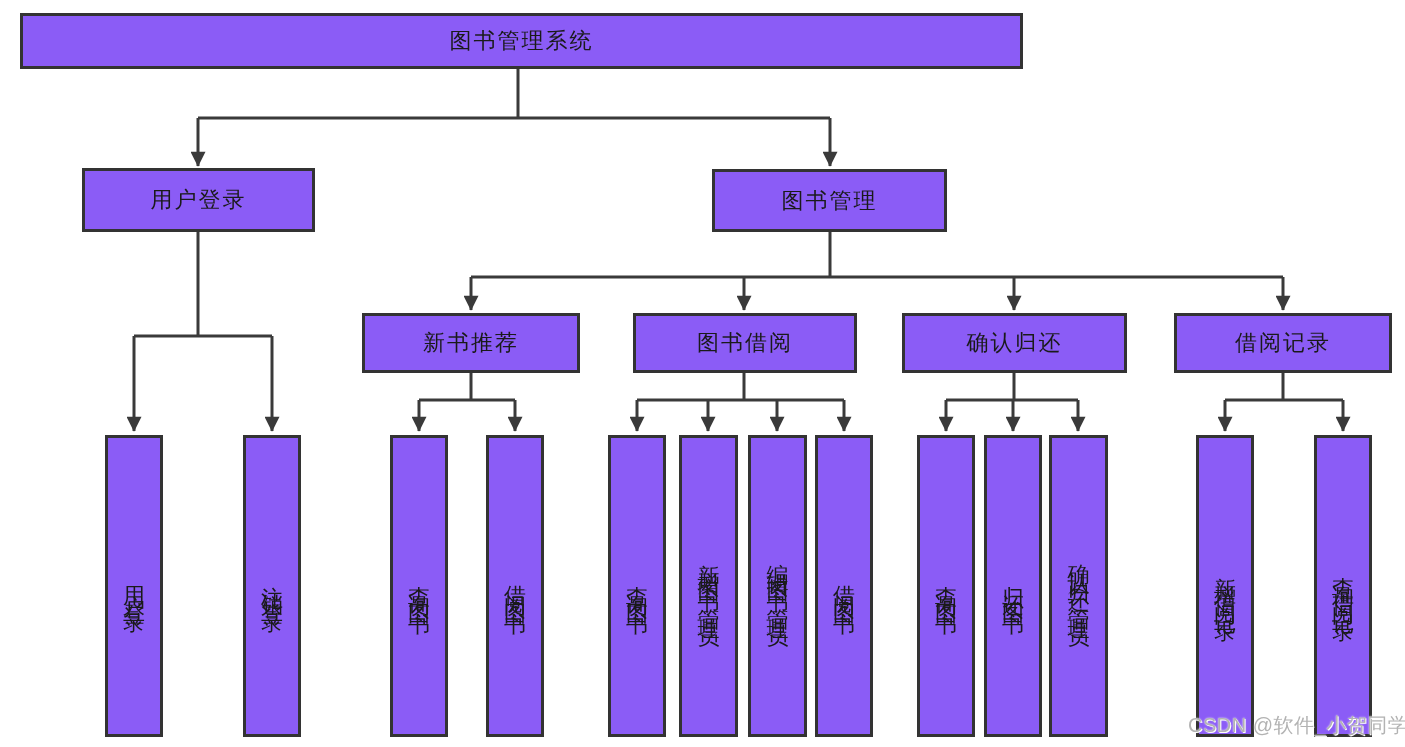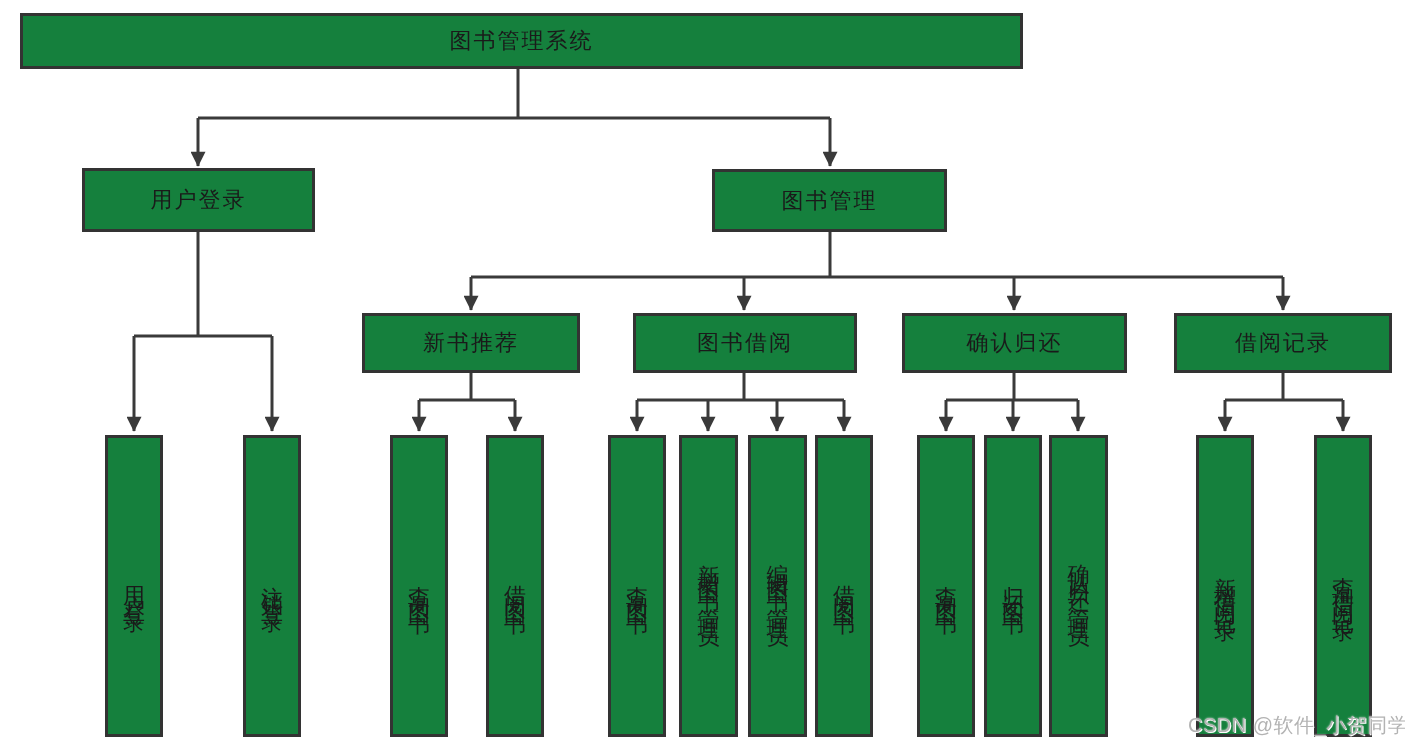--- a/index.html
+++ b/index.html
@@ -7,21 +7,21 @@
     position:relative;
     width:1405px;height:747px;
     background:#ffffff;
     font-family:"Liberation Sans","DejaVu Sans",sans-serif;
     overflow:hidden;
   }
   .wires{position:absolute;left:0;top:0;z-index:1;}
   .node,.vnode{
     position:absolute;
     box-sizing:border-box;
-    background:#15803d;
+    background:#8b5cf6;
     border:3px solid #333333;
     display:flex;align-items:center;justify-content:center;
     color:#1a1a1a;
     z-index:2;
     line-height:1;
   }
   .node{font-size:22px;letter-spacing:2px;text-align:center;}
   .vnode{
     writing-mode:vertical-rl;
     text-orientation:mixed;

